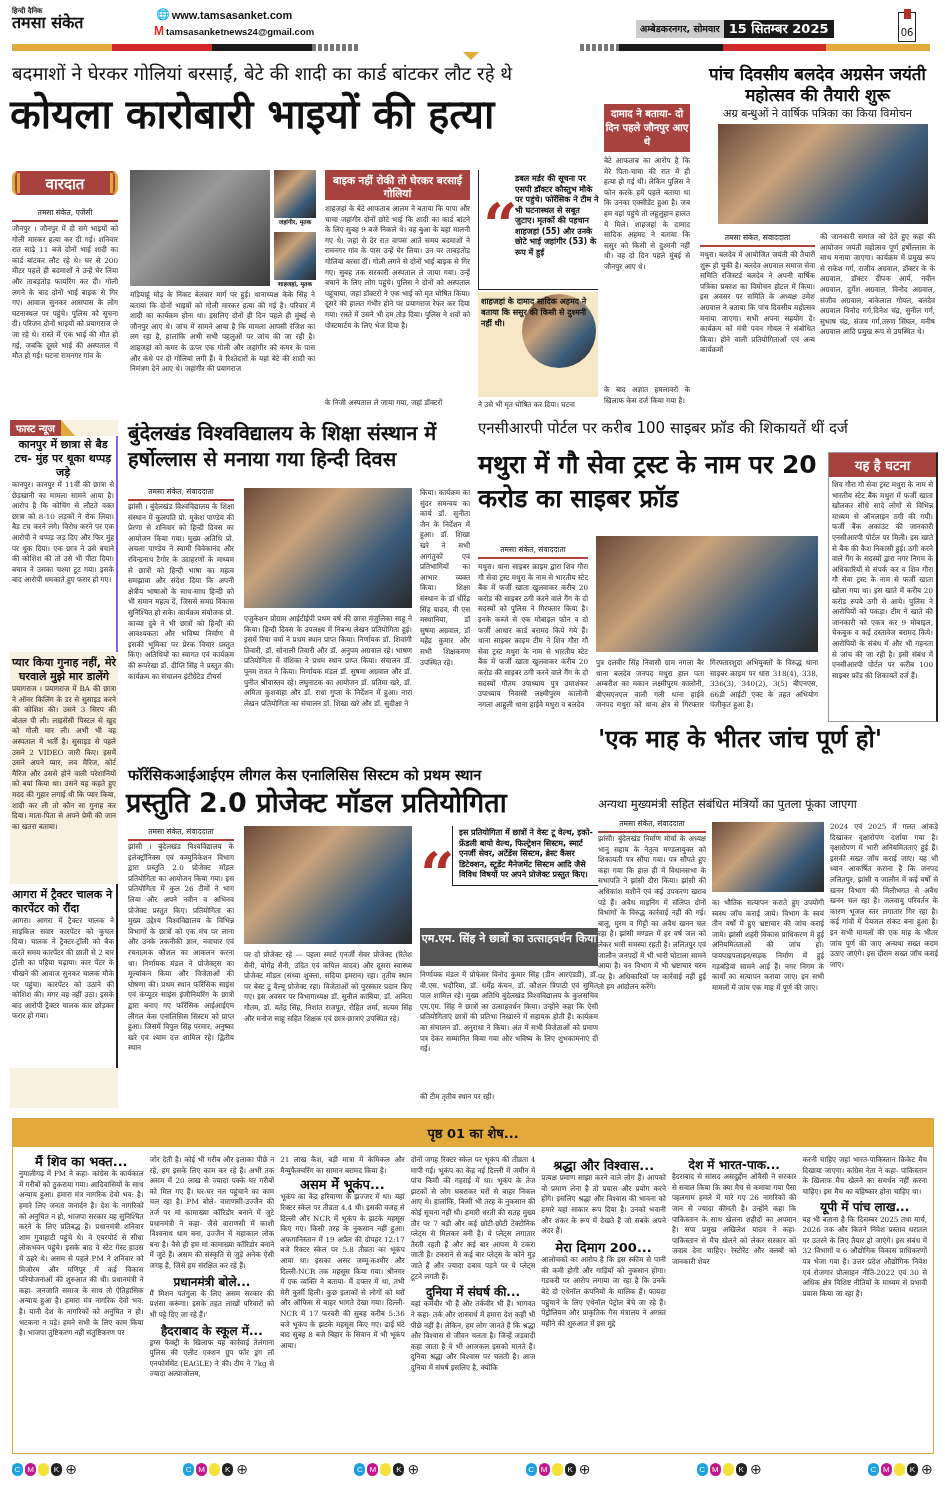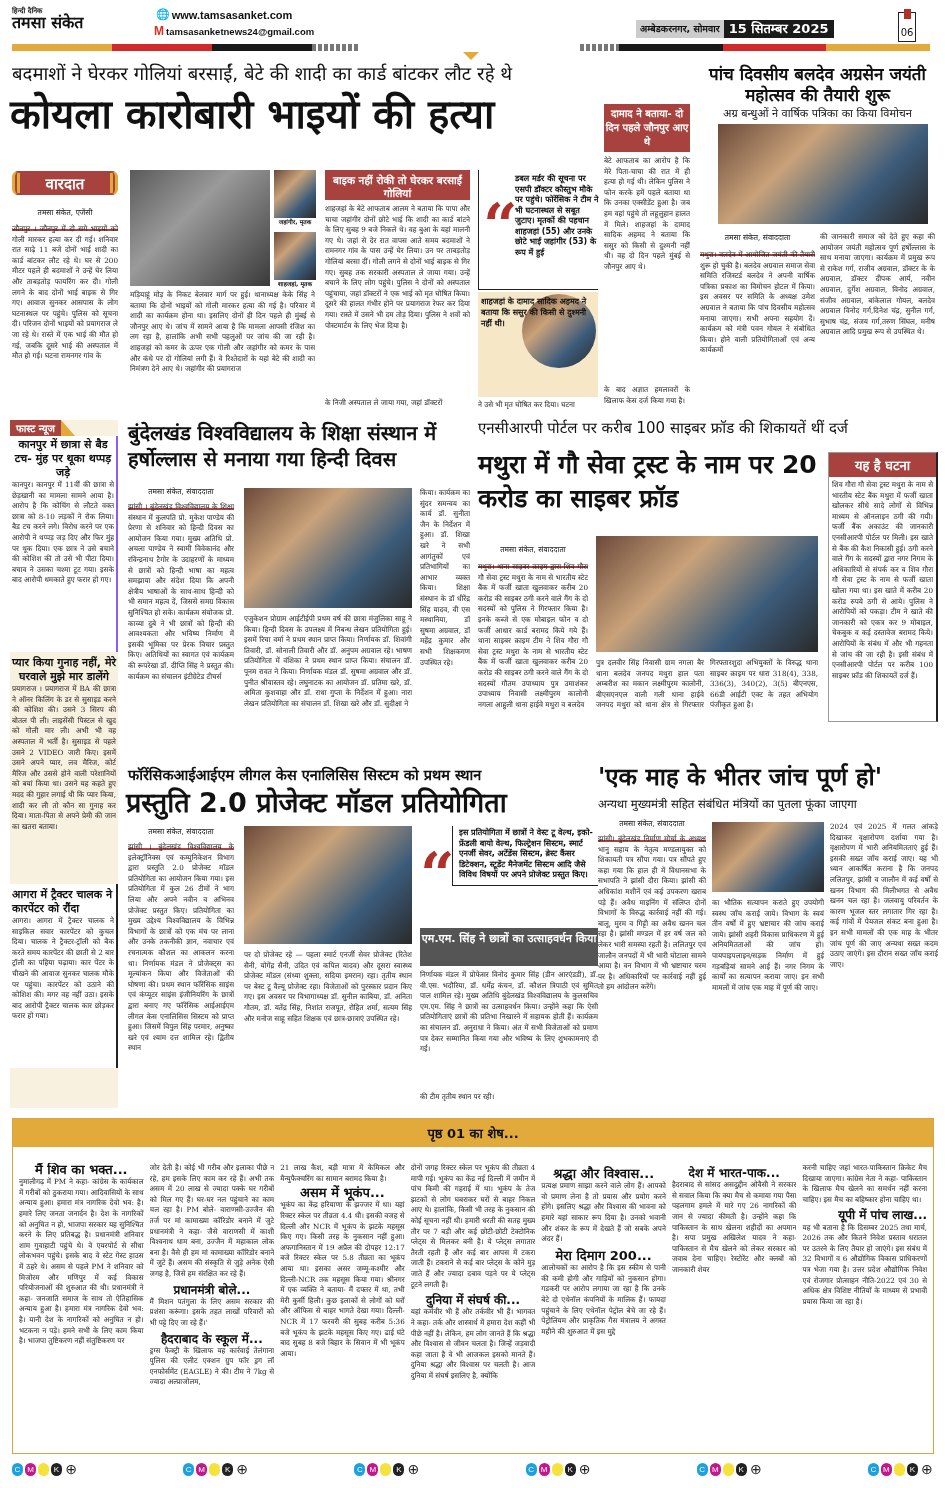--- a/index.html
+++ b/index.html
@@ -2,21 +2,21 @@
 <html><head>
 <meta charset="utf-8">
 <style>
 *{box-sizing:border-box;margin:0;padding:0}
 body{width:945px;height:1488px;background:#fff;font-family:"DejaVu Sans","Liberation Sans",sans-serif;color:#111;position:relative;overflow:hidden}
 .abs{position:absolute}
 .txt{font-family:"DejaVu Serif","Liberation Serif",serif;font-size:7.2px;line-height:10.6px;color:#222;text-align:justify;overflow:hidden}
 .hl{font-family:"DejaVu Sans","Liberation Sans",sans-serif;font-weight:bold;color:#111;line-height:1.1}
 .photo{background:linear-gradient(135deg,#5a5a5a,#9a9a9a 40%,#3a3a3a);overflow:hidden}
 .photo.color{background:linear-gradient(135deg,#6b4a3a,#c9a27a 35%,#3b5b7a 70%,#2a2a2a)}
-.byline{font-family:"DejaVu Serif","Liberation Serif",serif;font-size:7.5px;text-align:center;padding-bottom:12px;border-bottom:2px solid #b0413e;margin-bottom:4px}
+.byline{font-family:"DejaVu Serif","Liberation Serif",serif;font-size:7.5px;text-align:center;padding-bottom:3px;border-bottom:2px solid #b0413e;margin-bottom:4px}
 .redbox{background:#a8423e;color:#fff;font-weight:bold;text-align:center}
 .quote-mark{color:#b0302a;font-size:60px;font-weight:bold;line-height:1;font-family:"DejaVu Serif",serif}
 .cmyk{display:flex;gap:2px;align-items:center}
 .cmyk span{display:inline-block;width:11px;height:13px;border-radius:6px;font-size:8px;color:#fff;text-align:center;line-height:13px;font-family:"Liberation Sans",sans-serif}
 </style>
 </head>
 <body>
 
 <div class="abs" style="left:0;top:0;width:945px;height:50px">
   <div class="abs" style="left:12px;top:6px">
@@ -145,33 +145,33 @@
 <div class="abs photo color" style="left:244px;top:826px;width:168px;height:118px"></div>
 <div class="abs txt" style="left:244px;top:950px;width:168px;height:154px">पर दो प्रोजेक्ट रहे — पहला स्मार्ट एनर्जी सेवर प्रोजेक्ट (रितेश सैनी, योगेंद्र सैनी, उदित एवं कपिल यादव) और दूसरा स्वास्थ्य प्रोजेक्ट मॉडल (संध्या शुक्ला, सदिया इमरान) रहा। तृतीय स्थान पर बेस्ट टू वैल्यू प्रोजेक्ट रहा। विजेताओं को पुरस्कार प्रदान किए गए। इस अवसर पर विभागाध्यक्ष डॉ. सुनील काबिया, डॉ. अनिता गौतम, डॉ. यतेंद्र सिंह, निशांत राजपूत, रोहित शर्मा, सत्यम सिंह और मनोज साहू सहित शिक्षक एवं छात्र-छात्राएं उपस्थित रहे।</div>
 <div class="abs" style="left:420px;top:826px;width:178px;height:110px">
   <span class="quote-mark abs" style="left:0;top:18px">“</span>
   <div style="position:absolute;left:32px;top:0;width:146px;font-size:8px;line-height:10.5px;font-weight:bold;border-left:1.5px solid #222;border-bottom:1.5px solid #222;padding:2px 2px 4px 6px">इस प्रतियोगिता में छात्रों ने वेस्ट टू वेल्थ, इको-फ्रेंडली बायो वेल्थ, फिल्ट्रेशन सिस्टम, स्मार्ट एनर्जी सेवर, अटेंडेंस सिस्टम, ब्रेस्ट कैंसर डिटेक्शन, स्टूडेंट मैनेजमेंट सिस्टम आदि जैसे विविध विषयों पर अपने प्रोजेक्ट प्रस्तुत किए।</div>
 </div>
 <div class="abs" style="left:420px;top:928px;width:178px;height:38px;background:#555;color:#fff;font-weight:bold;font-size:11px;text-align:center;line-height:15px;padding-top:3px">एम.एम. सिंह ने छात्रों का उत्साहवर्धन किया</div>
 <div class="abs txt" style="left:420px;top:970px;width:178px;height:120px">निर्णायक मंडल में प्रोफेसर विनोद कुमार सिंह (डीन आरएंडडी), डॉ. वी.एस. भदौरिया, डॉ. धर्मेंद्र कंचन, डॉ. कौशल त्रिपाठी एवं सुमित पाल शामिल रहे। मुख्य अतिथि बुंदेलखंड विश्वविद्यालय के कुलसचिव एम.एम. सिंह ने छात्रों का उत्साहवर्धन किया। उन्होंने कहा कि ऐसी प्रतियोगिताएं छात्रों की प्रतिभा निखारने में सहायक होती हैं। कार्यक्रम का संचालन डॉ. अनुराधा ने किया। अंत में सभी विजेताओं को प्रमाण पत्र देकर सम्मानित किया गया और भविष्य के लिए शुभकामनाएं दी गईं।</div>
 <div class="abs txt" style="left:420px;top:1092px;width:178px;height:12px">की टीम तृतीय स्थान पर रही।</div>
 
-<div class="abs hl" style="left:598px;top:736px;width:340px;font-size:24px;white-space:nowrap;padding-top:28px">'एक माह के भीतर जांच पूर्ण हो'</div>
+<div class="abs hl" style="left:598px;top:698px;width:340px;font-size:24px;white-space:nowrap;padding-top:28px">'एक माह के भीतर जांच पूर्ण हो'</div>
 <div class="abs hl" style="left:598px;top:798px;width:340px;font-size:11.5px;font-weight:normal;white-space:nowrap">अन्यथा मुख्यमंत्री सहित संबंधित मंत्रियों का पुतला फूंका जाएगा</div>
 <div class="abs byline" style="left:598px;top:818px;width:108px">तमसा संकेत, संवाददाता</div>
 <div class="abs txt" style="left:598px;top:834px;width:108px;height:270px">झांसी। बुंदेलखंड निर्माण मोर्चा के अध्यक्ष भानु सहाय के नेतृत्व मण्डलायुक्त को शिकायती पत्र सौंपा गया। पत्र सौंपते हुए कहा गया कि हाल ही में विधानसभा के सभापति ने झांसी दौरा किया। झांसी की अधिकांश मशीनें एवं कई उपकरण खराब पड़े हैं। अवैध माइनिंग में संलिप्त दोनों विभागों के विरुद्ध कार्रवाई नहीं की गई। बालू, मुरम व गिट्टी का अवैध खनन चल रहा है। झांसी मण्डल में हर वर्ष जल को लेकर भारी समस्या रहती है। ललितपुर एवं जालौन जनपदों में भी भारी घोटाला सामने आया है। वन विभाग में भी भ्रष्टाचार चरम पर है। अधिकारियों पर कार्रवाई नहीं हुई तो हम आंदोलन करेंगे।</div>
 <div class="abs photo color" style="left:712px;top:822px;width:112px;height:70px"></div>
 <div class="abs txt" style="left:712px;top:898px;width:112px;height:206px">का भौतिक सत्यापन कराते हुए उपयोगी स्वस्थ जाँच कराई जाये। विभाग के स्वयं तीन वर्षों में हुए भ्रष्टाचार की जांच कराई जाये। झांसी शहरी विकास प्राधिकरण में हुई अनियमितताओं की जांच हो। पायपाइपलाइन/सड़क निर्माण में हुई गड़बड़ियां सामने आई हैं। नगर निगम के कार्यों का सत्यापन कराया जाए। इन सभी मामलों में जांच एक माह में पूर्ण की जाए।</div>
 <div class="abs txt" style="left:830px;top:822px;width:108px;height:282px">2024 एवं 2025 में गलत आंकड़े दिखाकर वृक्षारोपण दर्शाया गया है। वृक्षारोपण में भारी अनियमितताएं हुई हैं। इसकी सख्त जाँच कराई जाए। यह भी ध्यान आकर्षित कराना है कि जनपद ललितपुर, झांसी व जालौन में कई वर्षों से खनन विभाग की मिलीभगत से अवैध खनन चल रहा है। जलवायु परिवर्तन के कारण भूजल स्तर लगातार गिर रहा है। कई गांवों में पेयजल संकट बना हुआ है। इन सभी मामलों की एक माह के भीतर जांच पूर्ण की जाए अन्यथा सख्त कदम उठाए जाएंगे। इस दौरान सख्त जाँच कराई जाए।</div>
 
 <div class="abs" style="left:12px;top:1118px;width:922px;height:336px;border:1.5px solid #d9a541">
   <div style="background:#e2a93b;height:28px;display:flex;align-items:center;justify-content:center">
     <span style="font-size:13px;font-weight:bold">पृष्ठ 01 का शेष...</span>
   </div>
-  <div style="display:flex;gap:6px;padding:16px 6px;height:304px">
+  <div style="display:flex;gap:6px;padding:8px 6px;height:304px">
     <div style="flex:1;overflow:hidden">
       <div class="hl" style="font-size:13px;text-align:center">मैं शिव का भक्त...</div>
       <div class="txt">नुमालीगढ़ में PM ने कहा- कांग्रेस के कार्यकाल में गरीबों को ठुकराया गया। आदिवासियों के साथ अन्याय हुआ। हमारा मंत्र नागरिक देवो भव: है। हमारे लिए जनता जनार्दन है। देश के नागरिकों को अनुचित न हो, भाजपा सरकार यह सुनिश्चित करने के लिए प्रतिबद्ध है। प्रधानमंत्री शनिवार शाम गुवाहाटी पहुंचे थे। वे एयरपोर्ट से सीधा लोकभवन पहुंचे। इसके बाद वे स्टेट गेस्ट हाउस में ठहरे थे। असम से पहले PM ने शनिवार को मिजोरम और मणिपुर में कई विकास परियोजनाओं की शुरुआत की थी। प्रधानमंत्री ने कहा- जनजाति समाज के साथ तो ऐतिहासिक अन्याय हुआ है। हमारा मंत्र नागरिक देवो भव: है। यानी देश के नागरिकों को अनुचित न हो। भटकना न पड़े। हमने सभी के लिए काम किया है। भाजपा तुष्टिकरण नहीं संतुष्टिकरण पर</div>
     </div>
     <div style="flex:1;overflow:hidden">
       <div class="txt">जोर देती है। कोई भी गरीब और इलाका पीछे न रहे, हम इसके लिए काम कर रहे हैं। अभी तक असम में 20 लाख से ज्यादा पक्के घर गरीबों को मिल गए हैं। घर-घर नल पहुंचाने का काम चल रहा है। PM बोले- वाराणसी-उज्जैन की तर्ज पर मां कामाख्या कॉरिडोर बनाने में जुटे प्रधानमंत्री ने कहा- जैसे वाराणसी में काशी विश्वनाथ धाम बना, उज्जैन में महाकाल लोक बना है। वैसे ही हम मां कामाख्या कॉरिडोर बनाने में जुटे हैं। असम की संस्कृति से जुड़े अनेक ऐसी जगह है, जिसे हम संरक्षित कर रहे हैं।</div>
       <div class="hl" style="font-size:12px;text-align:center;margin-top:4px">प्रधानमंत्री बोले...</div>
       <div class="txt">मैं मिशन पतंगुला के लिए असम सरकार की प्रशंसा करूंगा। इसके तहत लाखों परिवारों को भी पट्टे दिए जा रहे हैं।'</div>
       <div class="hl" style="font-size:12px;text-align:center;margin-top:4px">हैदराबाद के स्कूल में...</div>
       <div class="txt">ड्रग्स फैक्ट्री के खिलाफ यह कार्रवाई तेलंगाना पुलिस की एलीट एक्शन ग्रुप फॉर ड्रग लॉ एनफोर्समेंट (EAGLE) ने की। टीम ने 7kg से ज्यादा अल्प्राजोलम,</div>
@@ -191,21 +191,21 @@
       <div class="txt">प्रत्यक्ष प्रमाण साझा करने वाले लोग हैं। आपको वो प्रमाण लेना है तो प्रयास और प्रयोग करने होंगे। इसलिए श्रद्धा और विश्वास की भावना को हमारे यहां साकार रूप दिया है। उनको भवानी और शंकर के रूप में देखते हैं जो सबके अपने अंदर हैं।</div>
       <div class="hl" style="font-size:13px;text-align:center;margin-top:4px">मेरा दिमाग 200...</div>
       <div class="txt">आलोचकों का आरोप है कि इस स्कीम से पानी की कमी होगी और गाड़ियों को नुकसान होगा। गडकरी पर आरोप लगाया जा रहा है कि उनके बेटे दो एथेनॉल कंपनियों के मालिक हैं। फायदा पहुंचाने के लिए एथेनॉल पेट्रोल बेचे जा रहे हैं। पेट्रोलियम और प्राकृतिक गैस मंत्रालय ने अगस्त महीने की शुरुआत में इस मुद्दे</div>
     </div>
     <div style="flex:1;overflow:hidden">
       <div class="hl" style="font-size:12px;text-align:center;margin-top:4px">देश में भारत-पाक...</div>
       <div class="txt">हैदराबाद से सांसद असदुद्दीन ओवैसी ने सरकार से सवाल किया कि क्या मैच से कमाया गया पैसा पहलगाम हमले में मारे गए 26 नागरिकों की जान से ज्यादा कीमती है। उन्होंने कहा कि पाकिस्तान के साथ खेलना शहीदों का अपमान है। सपा प्रमुख अखिलेश यादव ने कहा- पाकिस्तान से मैच खेलने को लेकर सरकार को जवाब देना चाहिए। रेस्टोरेंट और क्लबों को जानकारी शेयर</div>
     </div>
     <div style="flex:1;overflow:hidden">
       <div class="txt">करनी चाहिए जहां भारत-पाकिस्तान क्रिकेट मैच दिखाया जाएगा। कांग्रेस नेता ने कहा- पाकिस्तान के खिलाफ मैच खेलने का समर्थन नहीं करना चाहिए। इस मैच का बहिष्कार होना चाहिए था।</div>
-      <div class="hl" style="font-size:12px;text-align:right;margin-top:4px">यूपी में पांच लाख...</div>
+      <div class="hl" style="font-size:12px;text-align:center;margin-top:4px">यूपी में पांच लाख...</div>
       <div class="txt">यह भी बताना है कि दिसम्बर 2025 तथा मार्च, 2026 तक और कितने निवेश प्रस्ताव धरातल पर उतरने के लिए तैयार हो जाएंगे। इस संबंध में 32 विभागों व 6 औद्योगिक विकास प्राधिकरणों पत्र भेजा गया है। उत्तर प्रदेश औद्योगिक निवेश एवं रोजगार प्रोत्साहन नीति-2022 एवं 30 से अधिक क्षेत्र विशिष्ट नीतियों के माध्यम से प्रभावी प्रयास किया जा रहा है।</div>
     </div>
   </div>
 </div>
 
 <div class="abs" style="left:12px;top:1460px;width:922px;height:18px;display:flex;justify-content:space-between" id="cmyk-row">
     <div class="cmyk">
       <span style="background: rgb(27, 161, 226);">C</span>
       <span style="background: rgb(194, 24, 139);">M</span>
       <span style="background: rgb(245, 226, 58); color: rgb(245, 226, 58);">Y</span>

